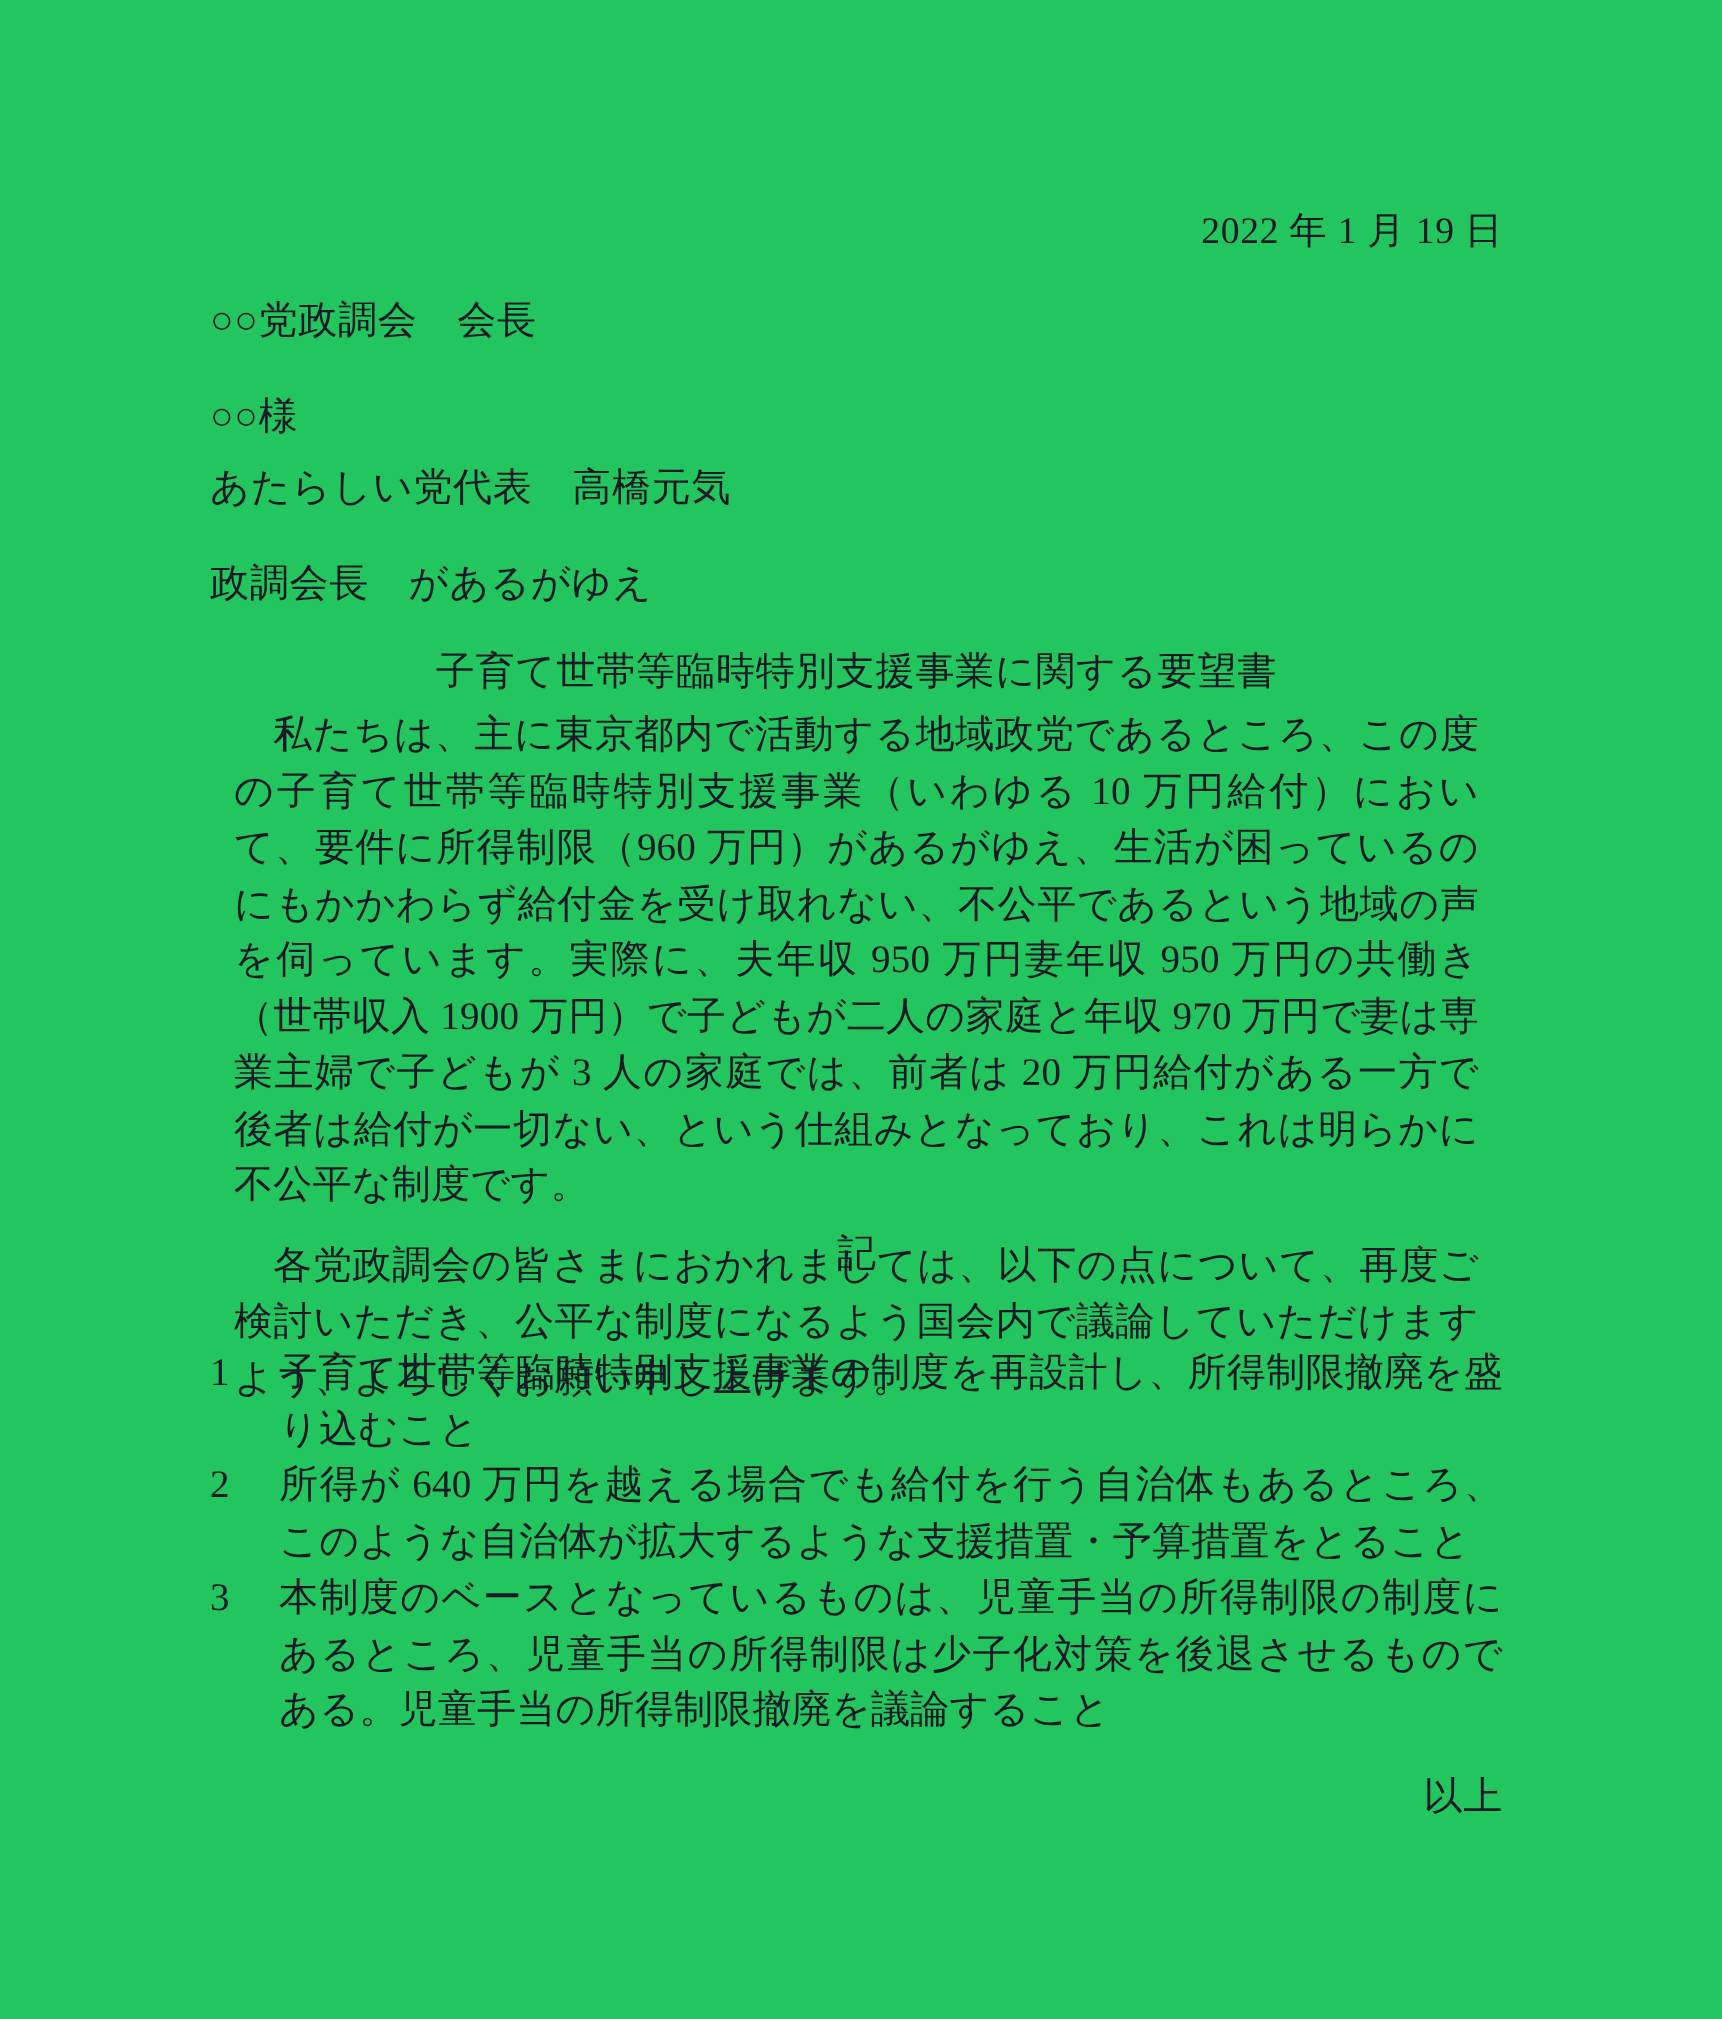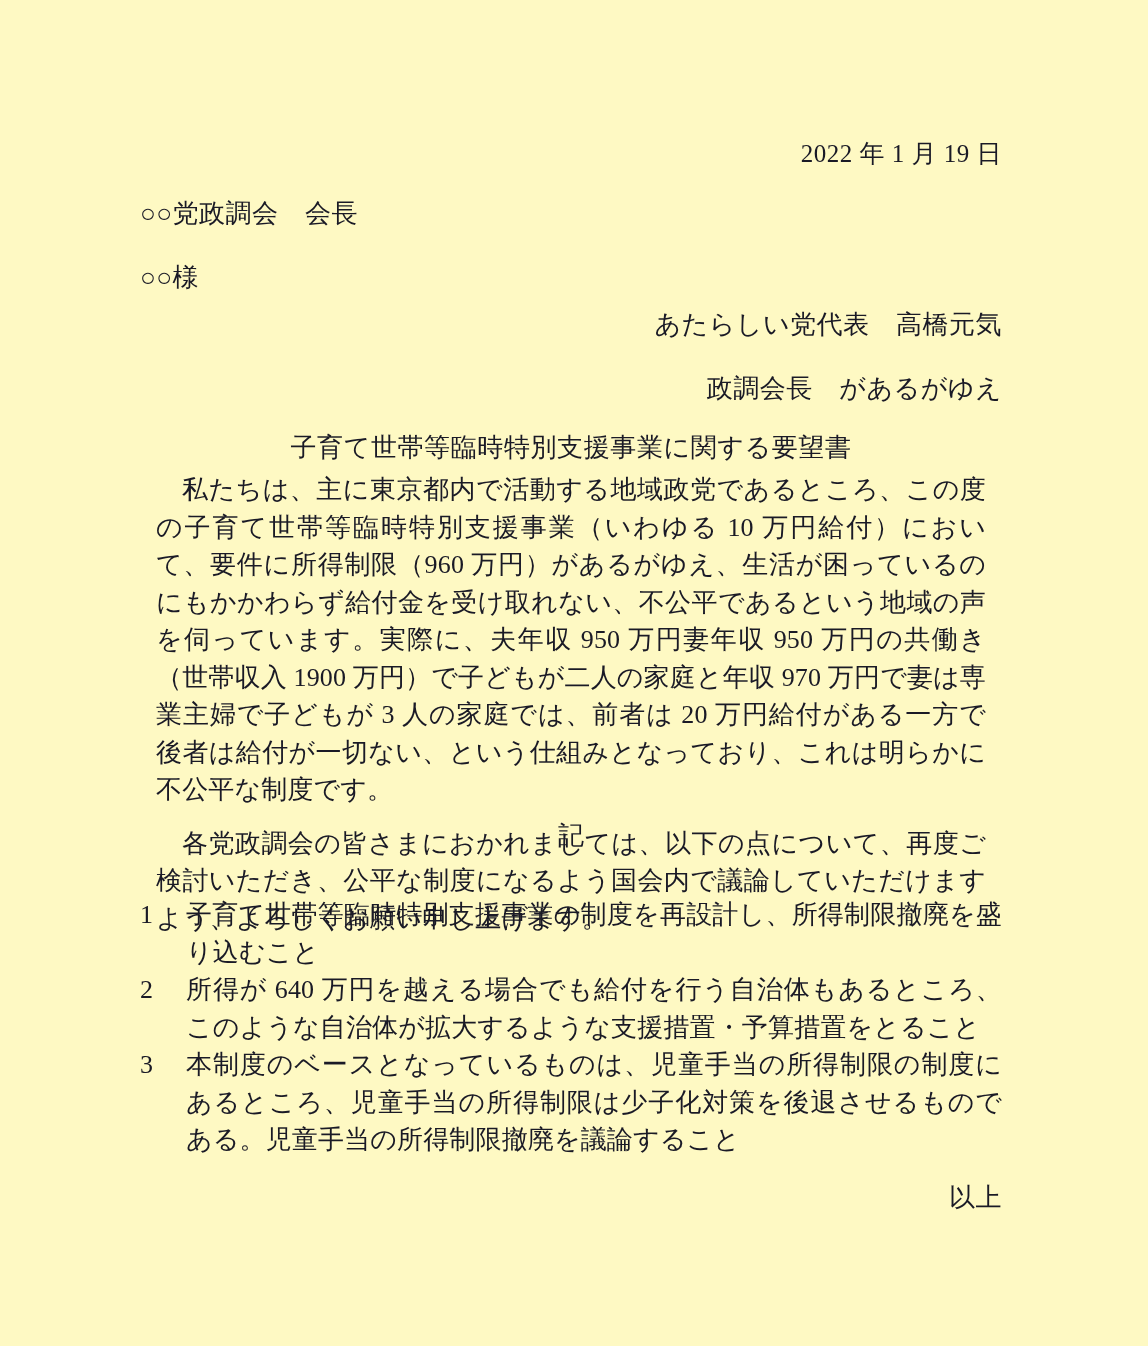--- a/index.html
+++ b/index.html
@@ -9,21 +9,21 @@
     background: #ffffff;
   }
   body {
     font-family: "Liberation Serif", "DejaVu Serif", serif;
     color: #1a1a26;
   }
   .page {
     position: relative;
     width: 1148px;
     height: 1346px;
-    background: #fef9c3;
+    background: #22c55e;
     box-sizing: border-box;
     overflow: hidden;
   }
 
   
   .line {
     font-size: 25.5px;
     line-height: 1.0;
     white-space: pre;
     margin-top: 20px;
@@ -52,21 +52,20 @@
     line-height: 44px;
     letter-spacing: 0.5px;
   }
 
   
   .sender {
     position: absolute;
     top: 283px;
     left: 140px;
     width: 862px;
-    text-align: right;
   }
   .sender .line {
     font-size: 26px;
     line-height: 44px;
     letter-spacing: 0.5px;
   }
 
   
   .doc-title {
     position: absolute;

